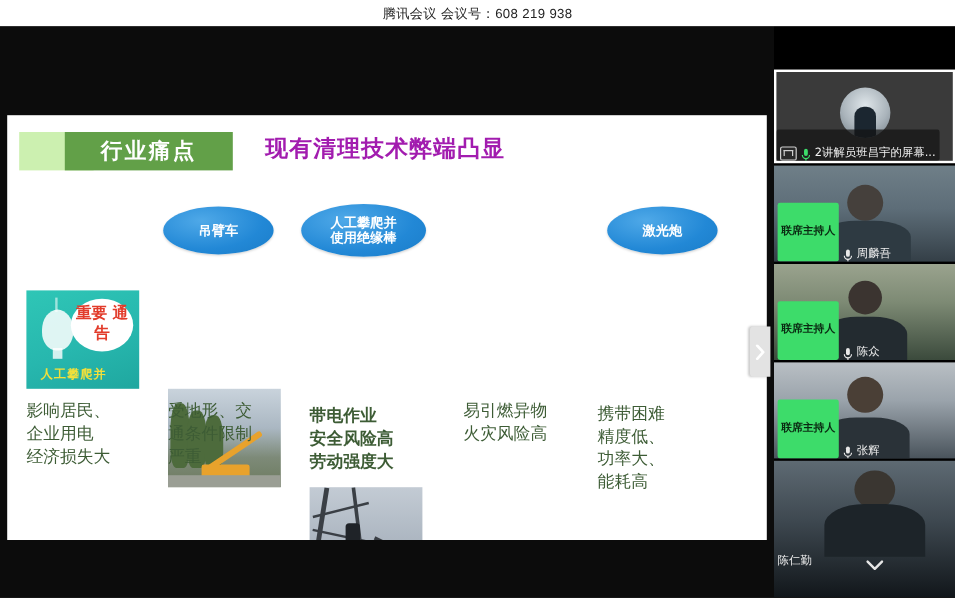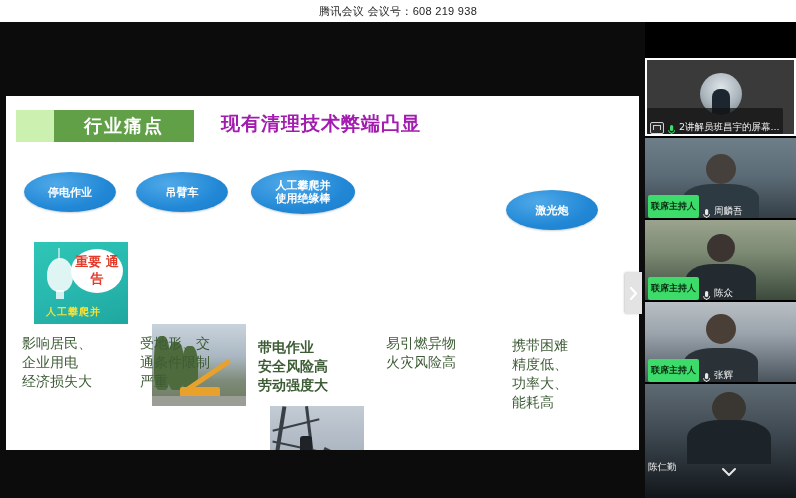--- a/index.html
+++ b/index.html
@@ -28,21 +28,21 @@
   
   .pills{position:absolute;left:0;top:76px;width:633px;height:48px;}
   .pill{position:absolute;height:40px;border-radius:50%/50%;
         background:radial-gradient(ellipse at 35% 30%,#4fa9e8 0%,#2288d6 60%,#1a7cc8 100%);
         display:flex;align-items:center;justify-content:center;text-align:center;
         box-shadow:0 1px 2px rgba(0,0,0,.18);}
   .pill span{font-size:11px;color:#fff;font-weight:bold;line-height:13px;
              font-family:"DejaVu Sans",sans-serif;white-space:pre-line;}
 
   
-  .thumbs{position:absolute;left:12px;top:146px;width:633px;height:92px;}
+  .thumbs{position:absolute;left:0;top:146px;width:633px;height:92px;}
   .thumb{position:absolute;width:94px;height:82px;overflow:hidden;background:#fff;}
 
   
   .t1{background:linear-gradient(160deg,#2fc6b6 0%,#27b7ae 55%,#1fa79f 100%);position:relative;}
   .t1 .bulb{position:absolute;left:13px;top:16px;width:26px;height:34px;border-radius:50% 50% 45% 45%;
             background:rgba(255,255,255,.85);}
   .t1 .bulb::after{content:"";position:absolute;left:9px;top:32px;width:8px;height:9px;background:rgba(255,255,255,.8);}
   .t1 .bulb::before{content:"";position:absolute;left:11px;top:-10px;width:2px;height:12px;background:rgba(255,255,255,.55);}
   .t1 .bub{position:absolute;right:5px;top:7px;width:52px;height:44px;background:#fff;border-radius:50%;}
   .t1 .bub b{position:absolute;left:0;top:4px;width:52px;text-align:center;font-size:13px;color:#e23b2a;
@@ -75,21 +75,21 @@
   .handle svg{display:block;}
 
   
   .rail{position:absolute;left:645px;top:22px;width:151px;height:476px;background:#000;}
   .tile{position:absolute;left:0;width:151px;overflow:hidden;background:#2b2b2b;}
   .tile.active{border:2px solid #ffffff;box-sizing:border-box;}
 
   .namebar{position:absolute;left:0;bottom:0;height:26px;display:flex;align-items:flex-end;
            gap:3px;padding:0 3px;max-width:147px;}
   .namebar.dark{background:rgba(20,20,20,.72);border-radius:2px;}
-  .host-tag{background:#3ddc6a;color:#0a2a12;font-size:9px;line-height:13px;padding:5px 3px;
+  .host-tag{background:#3ddc6a;color:#0a2a12;font-size:9px;line-height:13px;padding:18px 3px;
             border-radius:2px;font-family:"DejaVu Sans",sans-serif;white-space:nowrap;font-weight:bold;margin-top:32px;}
   .mic{width:9px;height:12px;flex:0 0 9px;position:relative;}
   .share-ic{width:12px;height:10px;flex:0 0 12px;border:1px solid #cfcfcf;border-radius:2px;position:relative;background:#2a2a2a;}
   .share-ic::after{content:"";position:absolute;left:2px;top:2px;width:6px;height:4px;border:1px solid #cfcfcf;border-bottom:none;}
   .nm{font-size:9.5px;color:#f0f0f0;white-space:nowrap;overflow:hidden;text-overflow:ellipsis;
       font-family:"DejaVu Sans",sans-serif;}
 
   
   .avatar-tile{background:#3a3a3a;}
   .avatar{position:absolute;left:50%;top:46%;transform:translate(-50%,-50%);width:42px;height:42px;
@@ -118,31 +118,28 @@
 
       <div class="title-row">
         <div class="badge-light"></div>
         <div class="badge-dark">
           <span>行业痛点</span>
         </div>
         <div class="title-red">现有清理技术弊端凸显</div>
       </div>
 
       <div class="pills">
-        <div class="pill" style="left:18px;top:0;width:92px;">
-            <span>停电作业</span>
-          </div>
         <div class="pill" style="left:130px;top:0;width:92px;">
             <span>吊臂车</span>
           </div>
         <div class="pill" style="left:245px;top:-2px;width:104px;height:44px;">
             <span>人工攀爬并
 使用绝缘棒</span>
           </div>
-        <div class="pill" style="left:500px;top:18px;width:92px;">
+        <div class="pill" style="left:500px;top:0;width:92px;">
             <span>激光炮</span>
           </div>
       </div>
 
       <div class="thumbs">
 
         <div class="thumb t1" style="left:16px;top:0;">
           <div class="bulb"></div>
           <div class="bub">
             <b>重要
@@ -177,21 +174,21 @@
 企业用电
 经济损失大</div>
         <div class="cap" style="left:134px;top:0;width:118px;">受地形、交
 通条件限制
 严重</div>
         <div class="cap" style="left:252px;top:4px;width:120px;font-weight:bold;">带电作业
 安全风险高
 劳动强度大</div>
         <div class="cap" style="left:380px;top:0;width:120px;">易引燃异物
 火灾风险高</div>
-        <div class="cap" style="left:506px;top:2px;width:120px;">携带困难
+        <div class="cap" style="left:492px;top:2px;width:120px;">携带困难
 精度低、
 功率大、
 能耗高</div>
       </div>
     </div>
 
     <div class="handle">
       <span>
         <svg width="9" height="13" viewBox="0 0 9 13">
             <path d="M2 1 L7 6.5 L2 12" stroke="#ffffff" stroke-width="2.2" fill="none" stroke-linecap="round" stroke-linejoin="round"></path>

